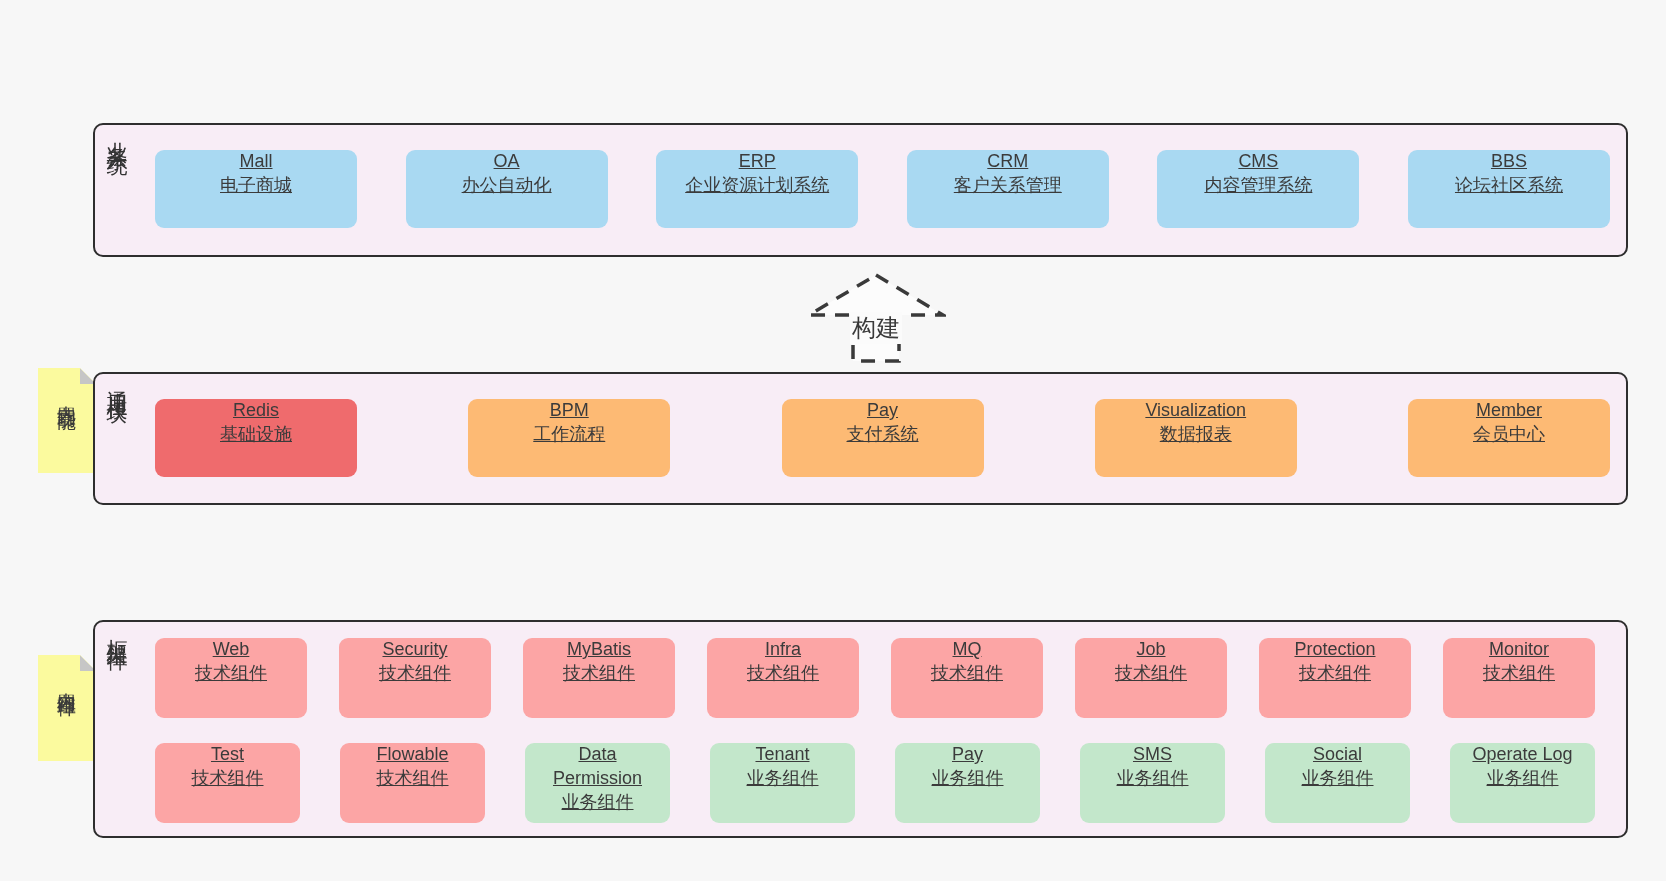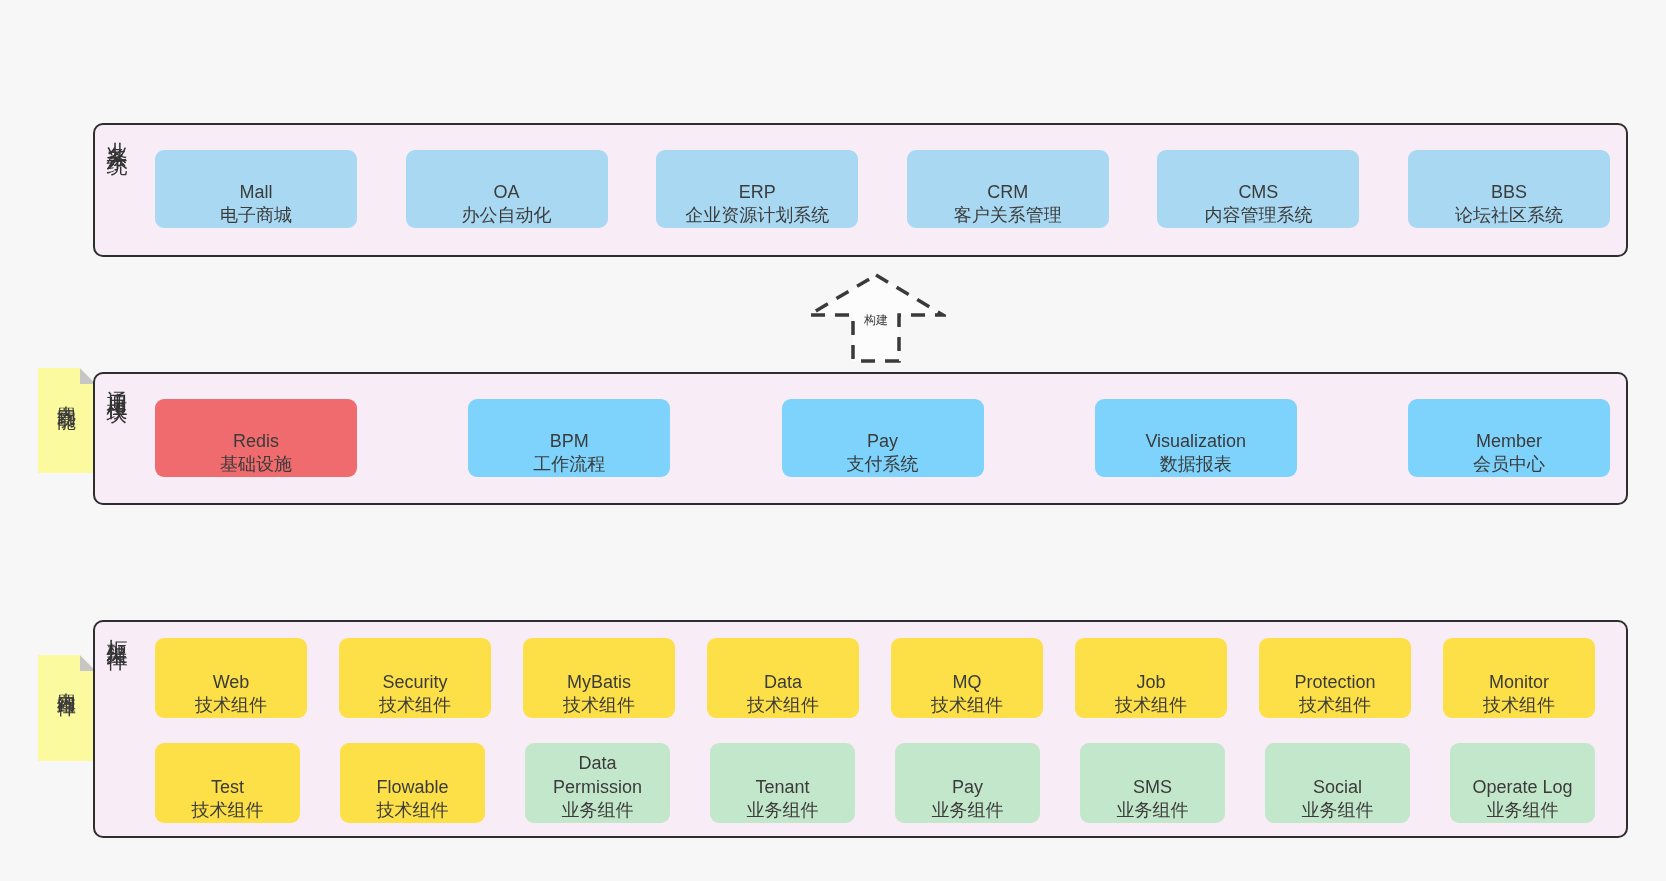--- a/index.html
+++ b/index.html
@@ -39,39 +39,39 @@
   }
   .row{
     position:absolute;left:60px;display:flex;justify-content:space-between;
   }
   .band-1 .row,.band-2 .row{right:16px;top:25px;height:78px;}
   .band-3 .row1{right:31px;top:16px;height:80px;}
   .band-3 .row2{right:31px;top:121px;height:80px;gap:40px;}
   
   .box{
     box-sizing:border-box;border-radius:9px;
-    display:flex;flex-direction:column;justify-content:flex-end;align-items:center;
-    text-align:center;font-size:18px;line-height:1.32;color:#3b3b3b;
+    display:flex;flex-direction:column;justify-content:flex-start;align-items:center;
+    text-align:center;font-size:18px;line-height:1.32;color:#3b3b3b;text-decoration:underline;
   }
   .band-1 .box,.band-2 .box{width:202px;height:78px;}
   .band-3 .box{width:152px;height:80px;}
   .band-3 .box .name{max-width:116px;}
   .bb{background:#a9d9f2;}
   .red{background:#ef6b6d;}
-  .pink{background:#7dd3fc;}
-  .g1{background:#fde047;}
+  .pink{background:#fdba74;}
+  .g1{background:#fca5a5;}
   .g2{background:#c3e7cb;}
   
   .arrow{position:absolute;}
   .arrow-1{left:806px;top:272px;width:140px;height:92px;}
   .arrow-2{left:821px;top:515px;width:142px;height:93px;}
   .arrow svg{display:block;width:100%;height:100%;}
   .arrow .alabel{
     position:absolute;left:50%;top:44%;transform:translateX(-50%);
-    background:#fbfbfb;padding:0 2px;font-size:12px;color:#3a3a3a;white-space:nowrap;
+    background:#fbfbfb;padding:0 2px;font-size:24px;color:#3a3a3a;white-space:nowrap;
   }
 </style>
 </head>
 <body>
 
 <div class="canvas">
 
   <div class="note note-mid">
     <span class="fold"></span>
     <span class="vtext">内置功能</span>
@@ -154,21 +154,21 @@
       </div>
       <div class="box g1">
         <span class="name">Security</span>
         <span class="sub">技术组件</span>
       </div>
       <div class="box g1">
         <span class="name">MyBatis</span>
         <span class="sub">技术组件</span>
       </div>
       <div class="box g1">
-        <span class="name">Data</span>
+        <span class="name">Infra</span>
         <span class="sub">技术组件</span>
       </div>
       <div class="box g1">
         <span class="name">MQ</span>
         <span class="sub">技术组件</span>
       </div>
       <div class="box g1">
         <span class="name">Job</span>
         <span class="sub">技术组件</span>
       </div>

